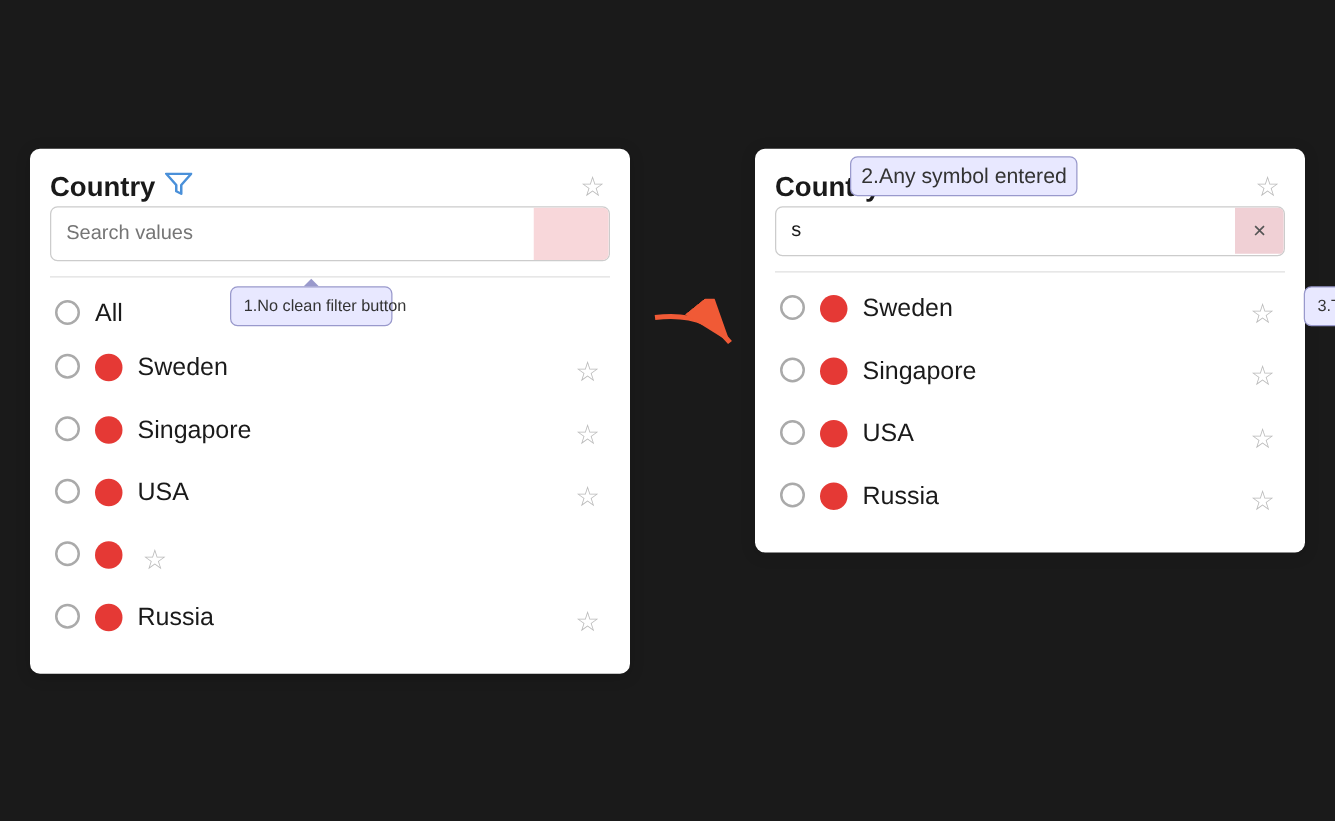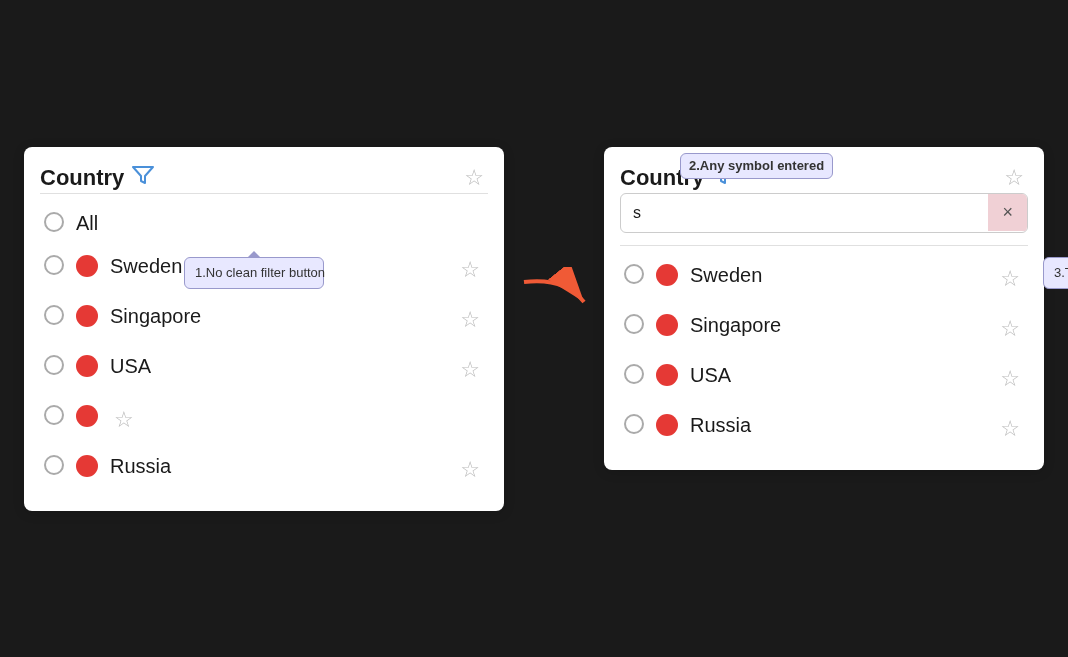--- a/index.html
+++ b/index.html
@@ -171,39 +171,38 @@
 
     
     .tooltip-2 {
       position: absolute;
       top: -10px;
       left: 60px;
       background: #e8e8ff;
       border: 1px solid #9999cc;
       border-radius: 6px;
       padding: 4px 8px;
-      font-size: 13px;
+      font-size: 17px;
       color: #333;
       white-space: nowrap;
-      font-weight: bold;
     }
 
     
     .tooltip-1 {
       position: absolute;
       top: 110px;
       left: 160px;
       background: #e8e8ff;
       border: 1px solid #9999cc;
       border-radius: 6px;
       padding: 6px 10px;
       font-size: 13px;
       color: #333;
       text-align: center;
-      width: 140px;
+      width: 130px;
       line-height: 1.4;
     }
 
     
     .tooltip-3 {
       position: absolute;
       top: 64px;
       right: -145px;
       background: #e8e8ff;
       border: 1px solid #9999cc;
@@ -234,20 +233,24 @@
       <div class="panel-header">
         <span class="panel-title">Country</span>
         <span class="filter-icon">
           <svg width="22" height="18" viewBox="0 0 22 18" fill="none" xmlns="http://www.w3.org/2000/svg">
             <path d="M1 1h20L13 10v7l-4-2V10L1 1z" stroke="#4a90d9" stroke-width="2" fill="none" stroke-linejoin="round"></path>
           </svg>
         </span>
         <button class="star-btn" style="margin-left:auto;">☆</button>
       </div>
 
+      <div class="search-box">
+        <input class="search-input" type="text" placeholder="Search values" style="">
+        <div class="search-highlight"></div>
+      </div>
 
       <div class="divider"></div>
 
       <div class="list-item">
         <div class="radio"></div>
         <span class="item-label">All</span>
       </div>
 
       <div class="list-item">
         <div class="radio"></div>

